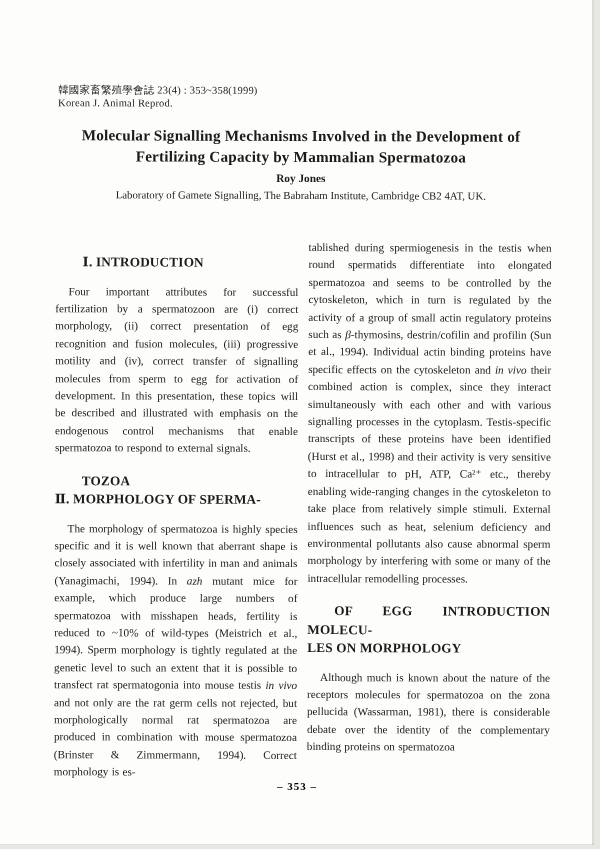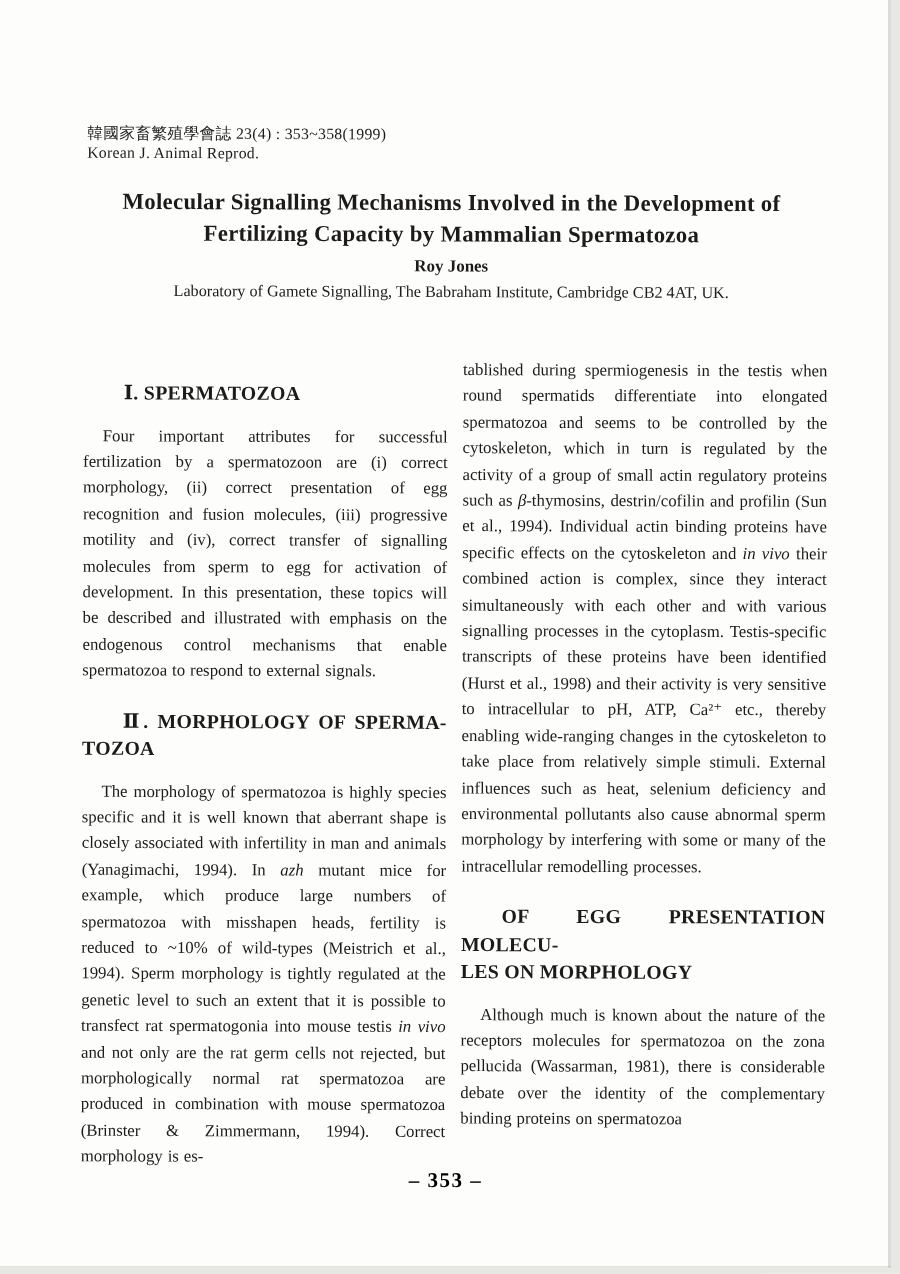--- a/index.html
+++ b/index.html
@@ -84,21 +84,21 @@
   .sec-heading div:first-child { text-indent: 27px; }
   .sec-heading div:last-child { text-align-last: left; }
   .col-right .para:first-child { text-indent: 0; }
   .i { font-style: italic; }
   .page-footer {
     position: absolute;
     left: 0;
     top: 780px;
     width: 594px;
     text-align: center;
-    font-size: 14px;
+    font-size: 11px;
     font-weight: bold;
     letter-spacing: 1px;
   }
 </style>
 </head>
 <body>
 
 <div class="scan-page">
   <div class="content">
 
@@ -113,34 +113,34 @@
       </div>
 
     <div class="author">Roy Jones</div>
 
     <div class="affiliation">Laboratory of Gamete Signalling, The Babraham Institute, Cambridge CB2 4AT, UK.</div>
 
     <div class="columns">
 
       <div class="col col-left">
         <div class="sec-heading">
-            <div>Ⅰ. SPERMATOZOA</div>
+            <div>Ⅰ. INTRODUCTION</div>
           </div>
         <p class="para"><span>Four important attributes for successful fertilization by a spermatozoon are (i) correct morphology, (ii) correct presentation of egg recognition and fusion molecules, (iii) progressive motility and (iv), correct transfer of signalling molecules from sperm to egg for activation of development. In this presentation, these topics will be described and illustrated with emphasis on the endogenous control mechanisms that enable spermatozoa to respond to external signals.</span></p>
         <div class="sec-heading">
+            <div>TOZOA</div>
             <div>Ⅱ. MORPHOLOGY OF SPERMA-</div>
-            <div>TOZOA</div>
           </div>
         <p class="para"><span>The morphology of spermatozoa is highly species specific and it is well known that aberrant shape is closely associated with infertility in man and animals (Yanagimachi, 1994). In </span><span class="i">azh</span><span> mutant mice for example, which produce large numbers of spermatozoa with misshapen heads, fertility is reduced to ~10% of wild-types (Meistrich et al., 1994). Sperm morphology is tightly regulated at the genetic level to such an extent that it is possible to transfect rat spermatogonia into mouse testis </span><span class="i">in vivo</span><span> and not only are the rat germ cells not rejected, but morphologically normal rat spermatozoa are produced in combination with mouse spermatozoa (Brinster &amp; Zimmermann, 1994). Correct morphology is es-</span></p>
       </div>
 
       <div class="col col-right">
         <p class="para"><span>tablished during spermiogenesis in the testis when round spermatids differentiate into elongated spermatozoa and seems to be controlled by the cytoskeleton, which in turn is regulated by the activity of a group of small actin regulatory proteins such as </span><span class="i">β</span><span>-thymosins, destrin/cofilin and profilin (Sun et al., 1994). Individual actin binding proteins have specific effects on the cytoskeleton and </span><span class="i">in vivo</span><span> their combined action is complex, since they interact simultaneously with each other and with various signalling processes in the cytoplasm. Testis-specific transcripts of these proteins have been identified (Hurst et al., 1998) and their activity is very sensitive to intracellular to pH, ATP, Ca²⁺ etc., thereby enabling wide-ranging changes in the cytoskeleton to take place from relatively simple stimuli. External influences such as heat, selenium deficiency and environmental pollutants also cause abnormal sperm morphology by interfering with some or many of the intracellular remodelling processes.</span></p>
         <div class="sec-heading">
-            <div>OF EGG PRESENTATION MOLECU-</div>
+            <div>OF EGG INTRODUCTION MOLECU-</div>
             <div>LES ON MORPHOLOGY</div>
           </div>
         <p class="para"><span>Although much is known about the nature of the receptors molecules for spermatozoa on the zona pellucida (Wassarman, 1981), there is considerable debate over the identity of the complementary binding proteins on spermatozoa</span></p>
       </div>
 
     </div>
   </div>
 
   <div class="page-footer">– 353 –</div>
 </div>

